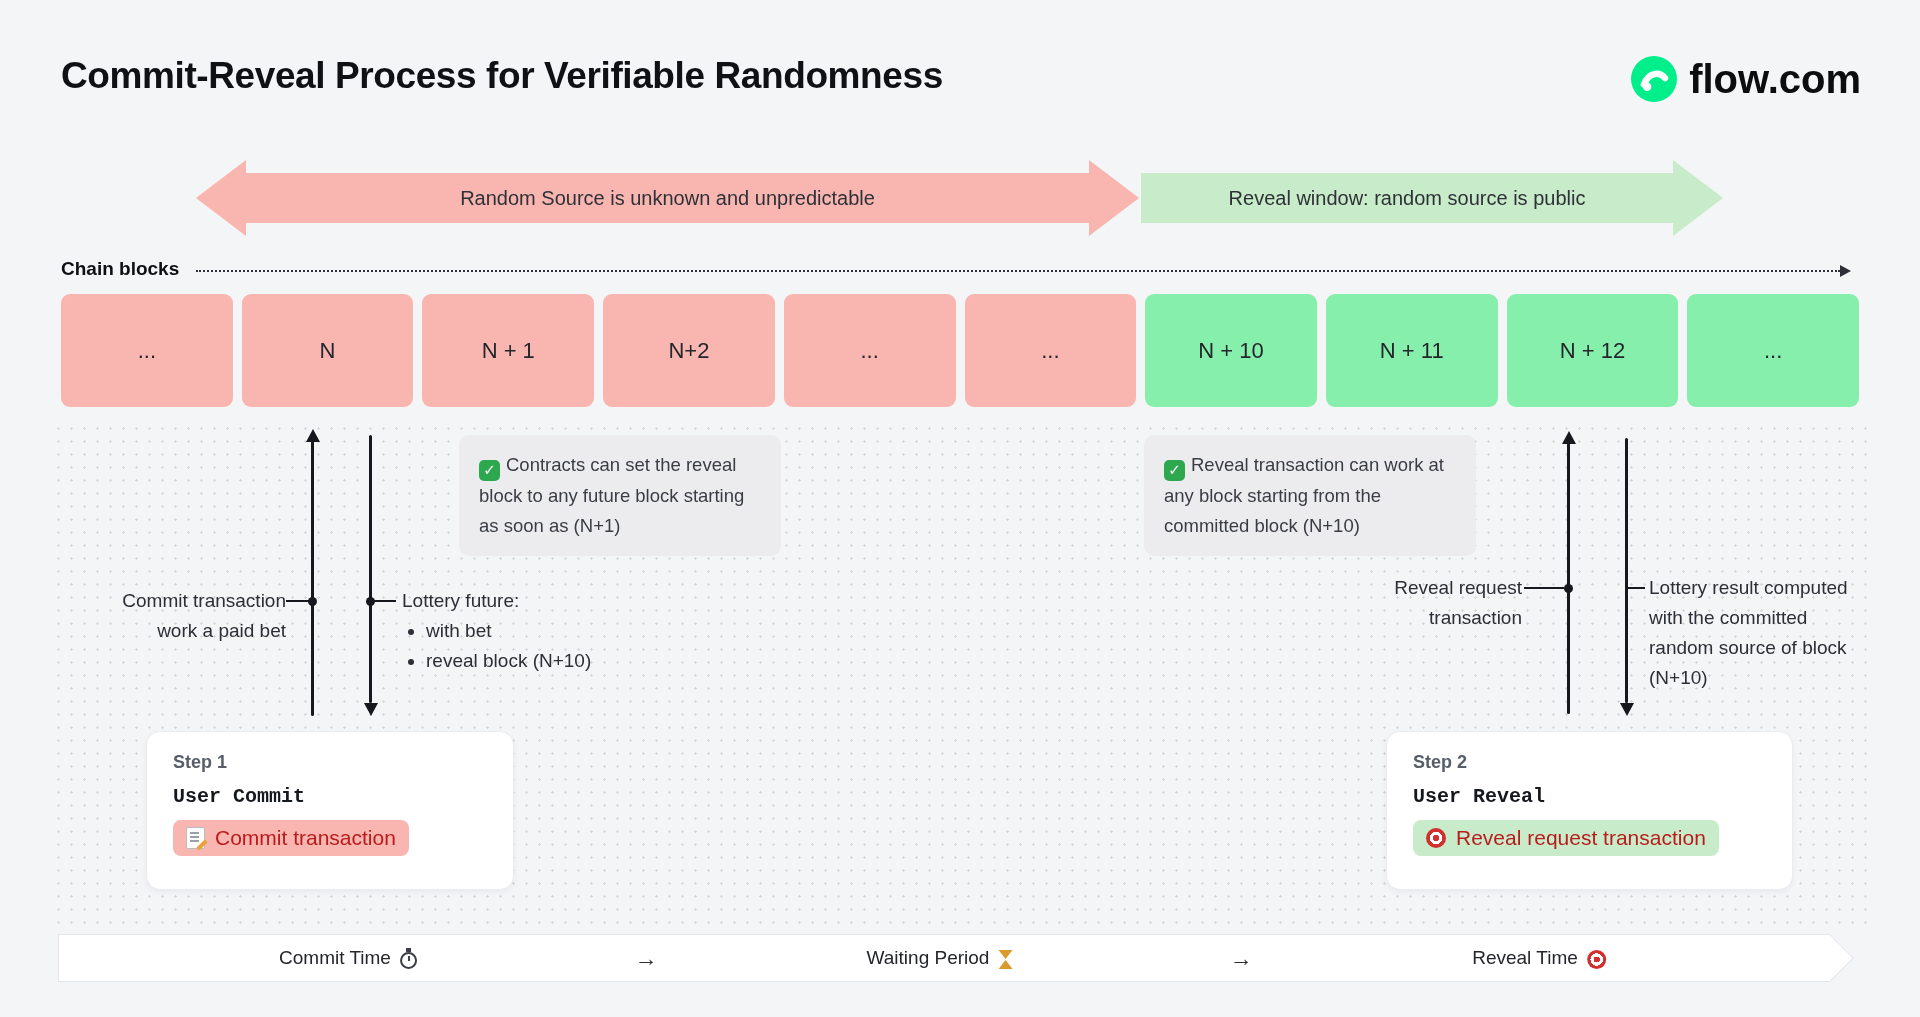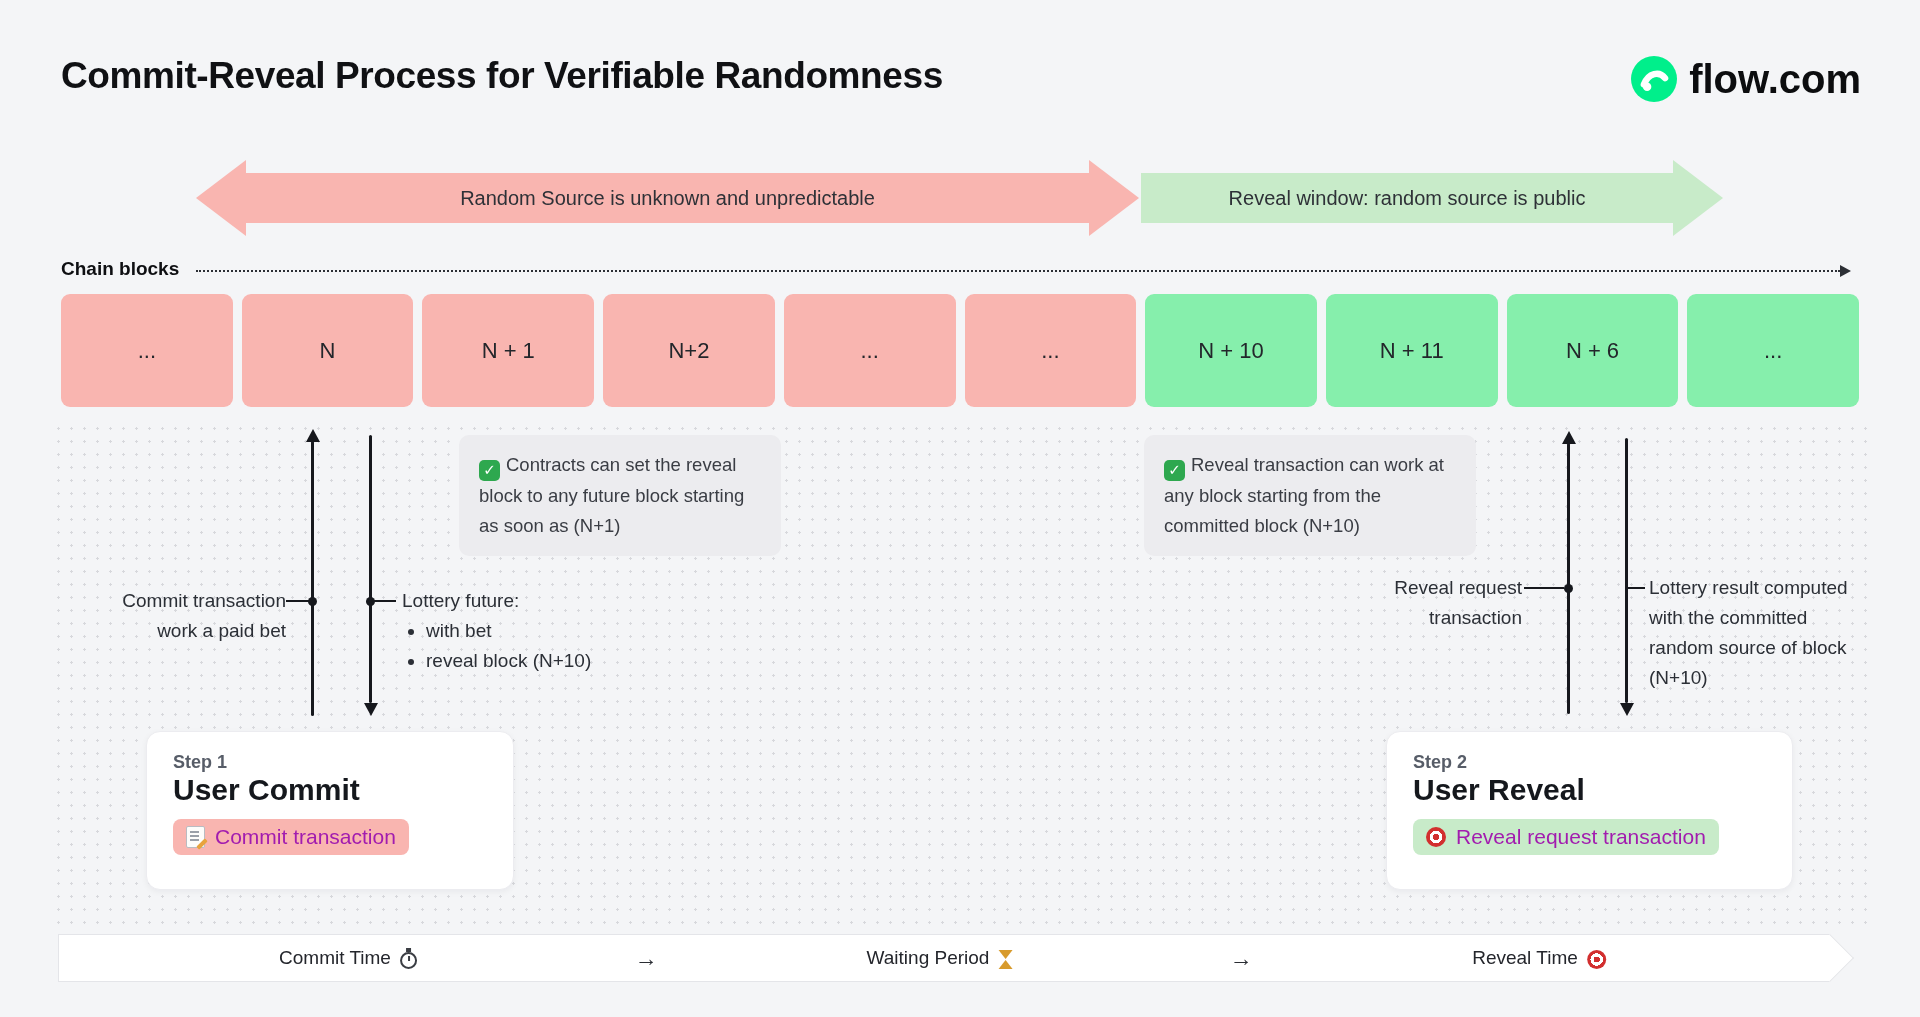--- a/index.html
+++ b/index.html
@@ -58,23 +58,23 @@
   .note{position:absolute;background:#ececef;border-radius:10px;padding:15px 20px;
         font-size:18.5px;line-height:30px;color:#3a3d44;}
   .check-icon{display:inline-flex;align-items:center;justify-content:center;width:21px;height:21px;
               border-radius:5px;background:#2ea84f;color:#fff;font-size:15px;font-weight:700;
               vertical-align:-4px;margin-right:6px;}
 
   
   .card{position:absolute;background:#ffffff;border:1px solid #ececf0;border-radius:14px;
         box-shadow:0 2px 6px rgba(20,24,40,.05);padding:20px 26px;box-sizing:border-box;height:159px;}
   .eyebrow{font-size:18px;font-weight:700;color:#575d68;}
-  .card-title{font-size:30px;font-weight:700;color:#15181d;margin-top:0;}
+  .card-title{font-size:20px;font-weight:700;color:#15181d;margin-top:12px;font-family:Liberation Mono, monospace;}
   .pill{display:inline-flex;align-items:center;gap:10px;margin-top:12px;border-radius:8px;
-        padding:6px 13px;font-size:21px;color:#a21caf;}
+        padding:6px 13px;font-size:21px;color:#b91c1c;}
   .pill.pink{background:#f9b5b0;}
   .pill.green{background:#c8ebc9;}
 
   
   .memo-icon{position:relative;display:inline-block;width:17px;height:20px;background:#fdfdfb;
              border:1px solid #b9bcc2;border-radius:2px;}
   .memo-icon::before{content:"";position:absolute;left:3px;top:4px;width:9px;height:2px;background:#9aa0a8;
                      box-shadow:0 4px 0 #9aa0a8,0 8px 0 #9aa0a8;}
   .memo-icon::after{content:"";position:absolute;right:-4px;bottom:1px;width:12px;height:4px;background:#e8a33d;
                     border-radius:1px;transform:rotate(-45deg);}
@@ -137,21 +137,21 @@
 
   <div class="blocks-row">
     <div class="block commit">...</div>
     <div class="block commit">N</div>
     <div class="block commit">N + 1</div>
     <div class="block commit">N+2</div>
     <div class="block commit">...</div>
     <div class="block commit">...</div>
     <div class="block reveal">N + 10</div>
     <div class="block reveal">N + 11</div>
-    <div class="block reveal">N + 6</div>
+    <div class="block reveal">N + 12</div>
     <div class="block reveal">...</div>
   </div>
 
   <div class="dotgrid"></div>
 
   <div class="vline" style="left:311px;top:441px;height:275px;"></div>
   <div class="ah-up" style="left:305.5px;top:429px;"></div>
   <div class="vline" style="left:369px;top:435px;height:268px;"></div>
   <div class="ah-down" style="left:363.5px;top:703px;"></div>
   <div class="conn-dot" style="left:308px;top:597px;"></div>

